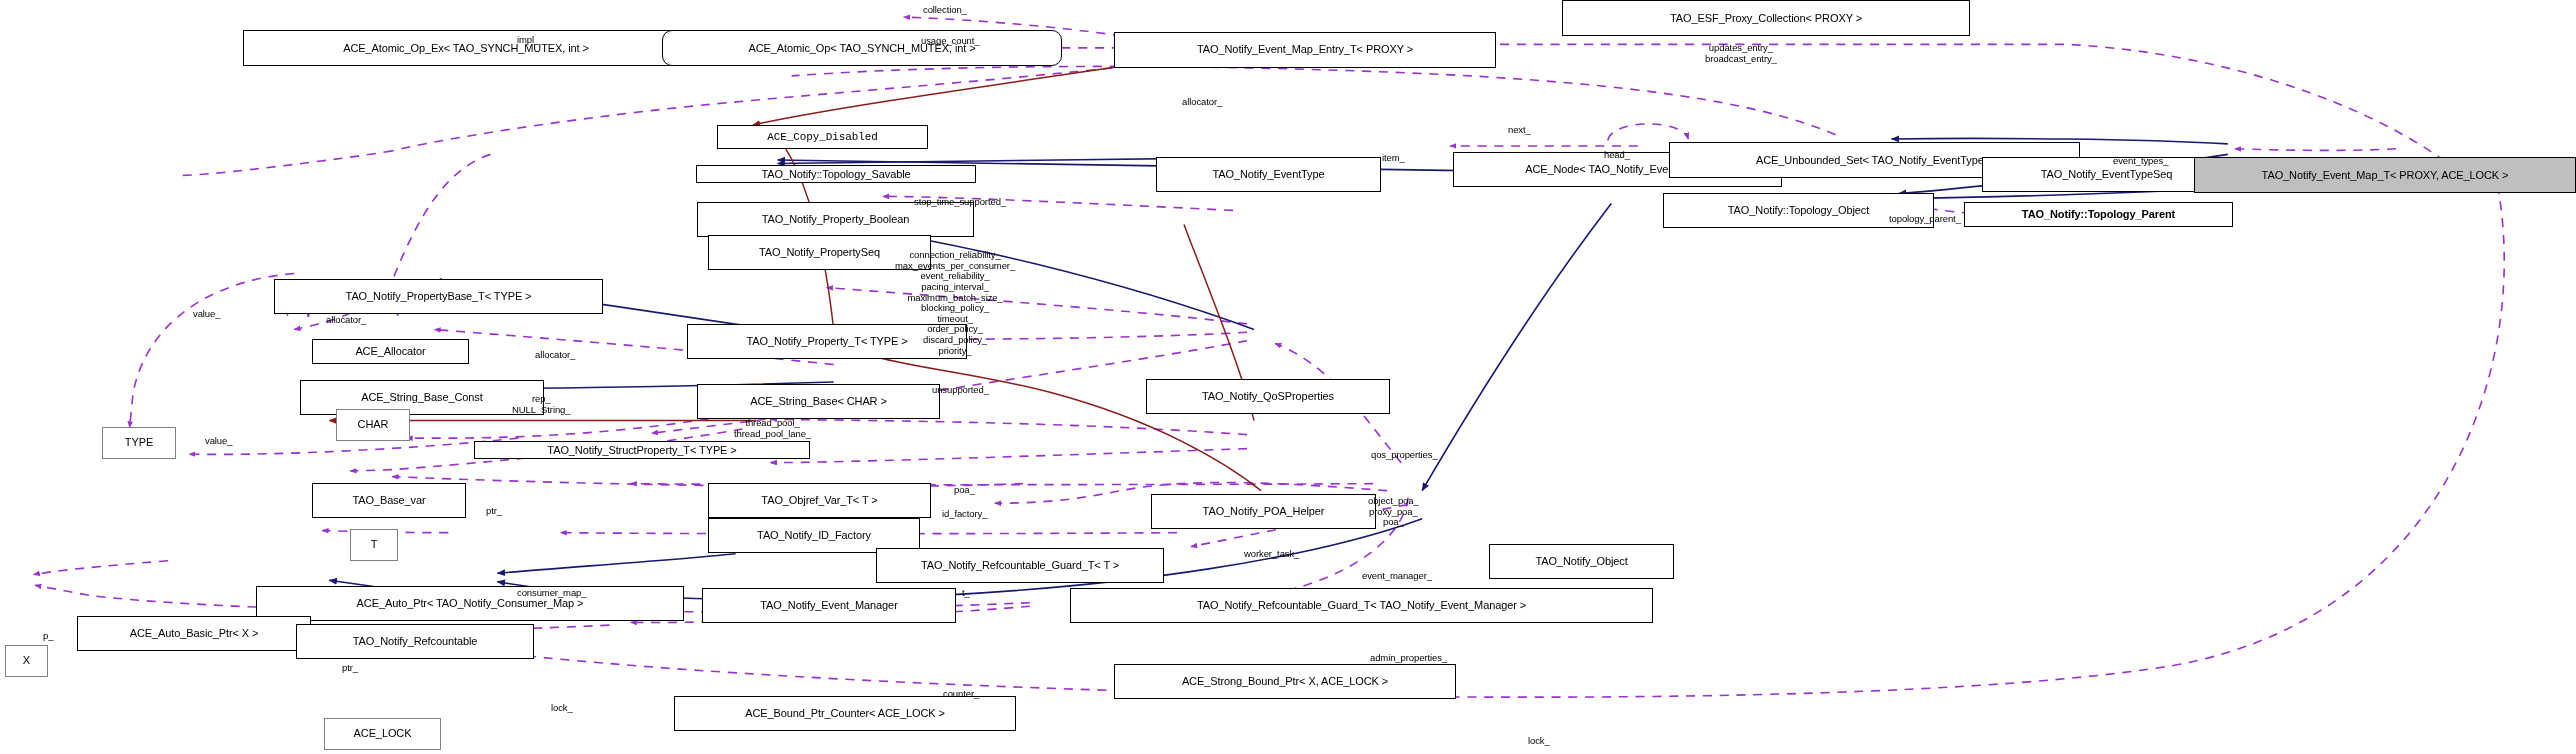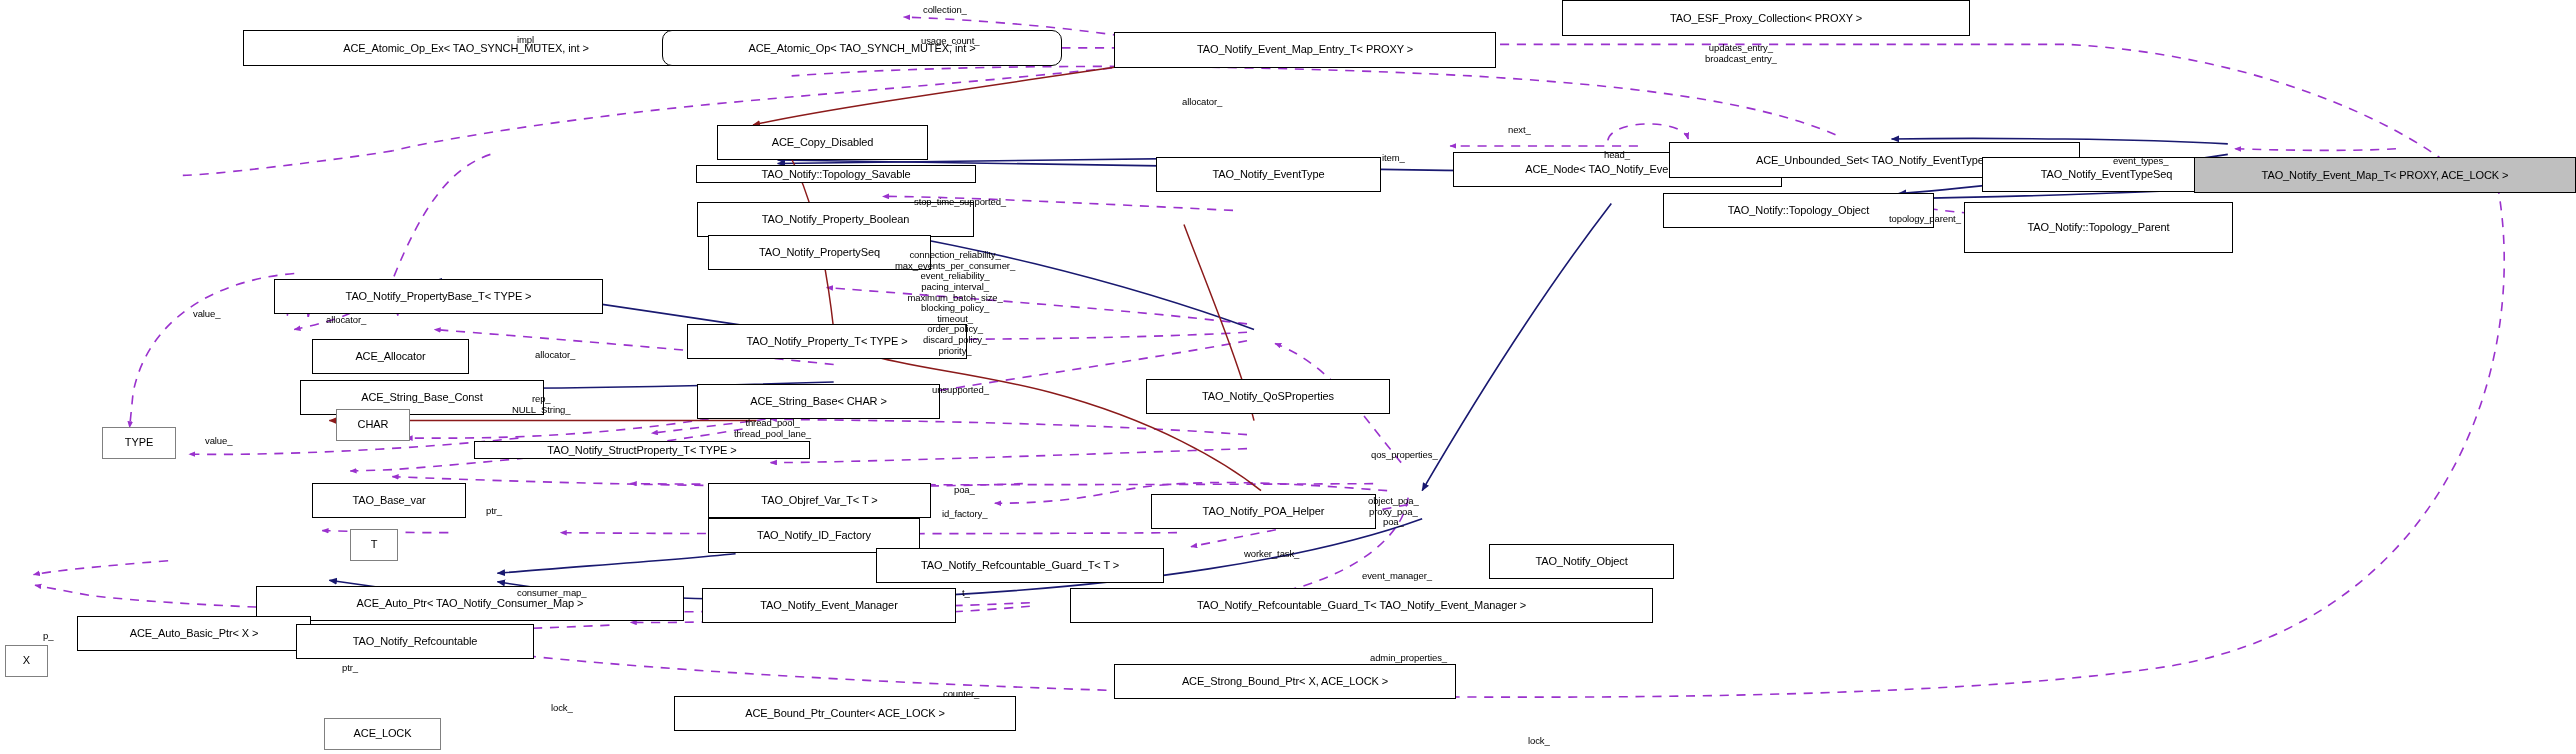--- a/index.html
+++ b/index.html
@@ -201,21 +201,21 @@
       </div>
       <div class="node" style="left: 243px; top: 30px; width: 446px; height: 36px;">
         <span>ACE_Atomic_Op_Ex&lt; TAO_SYNCH_MUTEX, int &gt;</span>
       </div>
       <div class="node" style="left: 662px; top: 30px; width: 400px; height: 36px; border-radius: 10px;">
         <span>ACE_Atomic_Op&lt; TAO_SYNCH_MUTEX, int &gt;</span>
       </div>
       <div class="node" style="left: 1114px; top: 31.5px; width: 382px; height: 36px;">
         <span>TAO_Notify_Event_Map_Entry_T&lt; PROXY &gt;</span>
       </div>
-      <div class="node" style="left: 717px; top: 125px; width: 211px; height: 35px;">
+      <div class="node" style="left: 717px; top: 125px; width: 211px; height: 24px; font-family: Liberation Mono, monospace;">
         <span>ACE_Copy_Disabled</span>
       </div>
       <div class="node" style="left: 696px; top: 165px; width: 280px; height: 18px;">
         <span>TAO_Notify::Topology_Savable</span>
       </div>
       <div class="node" style="left: 1156px; top: 157px; width: 225px; height: 35px;">
         <span>TAO_Notify_EventType</span>
       </div>
       <div class="node" style="left: 1453px; top: 152px; width: 329px; height: 35px;">
         <span>ACE_Node&lt; TAO_Notify_EventType &gt;</span>
@@ -228,30 +228,30 @@
       </div>
       <div class="node highlight" style="left: 2194px; top: 157px; width: 382px; height: 36px;">
         <span>TAO_Notify_Event_Map_T&lt; PROXY, ACE_LOCK &gt;</span>
       </div>
       <div class="node" style="left: 697px; top: 202px; width: 277px; height: 35px;">
         <span>TAO_Notify_Property_Boolean</span>
       </div>
       <div class="node" style="left: 1663px; top: 193px; width: 271px; height: 35px;">
         <span>TAO_Notify::Topology_Object</span>
       </div>
-      <div class="node" style="left: 1964px; top: 202px; width: 269px; height: 51px;">
+      <div class="node" style="left: 1964px; top: 202px; width: 269px; height: 25px; font-weight: bold;">
         <span>TAO_Notify::Topology_Parent</span>
       </div>
       <div class="node" style="left: 708px; top: 235px; width: 223px; height: 35px;">
         <span>TAO_Notify_PropertySeq</span>
       </div>
       <div class="node" style="left: 274px; top: 279px; width: 329px; height: 35px;">
         <span>TAO_Notify_PropertyBase_T&lt; TYPE &gt;</span>
       </div>
-      <div class="node" style="left: 312px; top: 339px; width: 157px; height: 35px;">
+      <div class="node" style="left: 312px; top: 339px; width: 157px; height: 25px;">
         <span>ACE_Allocator</span>
       </div>
       <div class="node" style="left: 687px; top: 324px; width: 280px; height: 35px;">
         <span>TAO_Notify_Property_T&lt; TYPE &gt;</span>
       </div>
       <div class="node" style="left: 300px; top: 380px; width: 244px; height: 35px;">
         <span>ACE_String_Base_Const</span>
       </div>
       <div class="node" style="left: 697px; top: 384px; width: 243px; height: 35px;">
         <span>ACE_String_Base&lt; CHAR &gt;</span>

